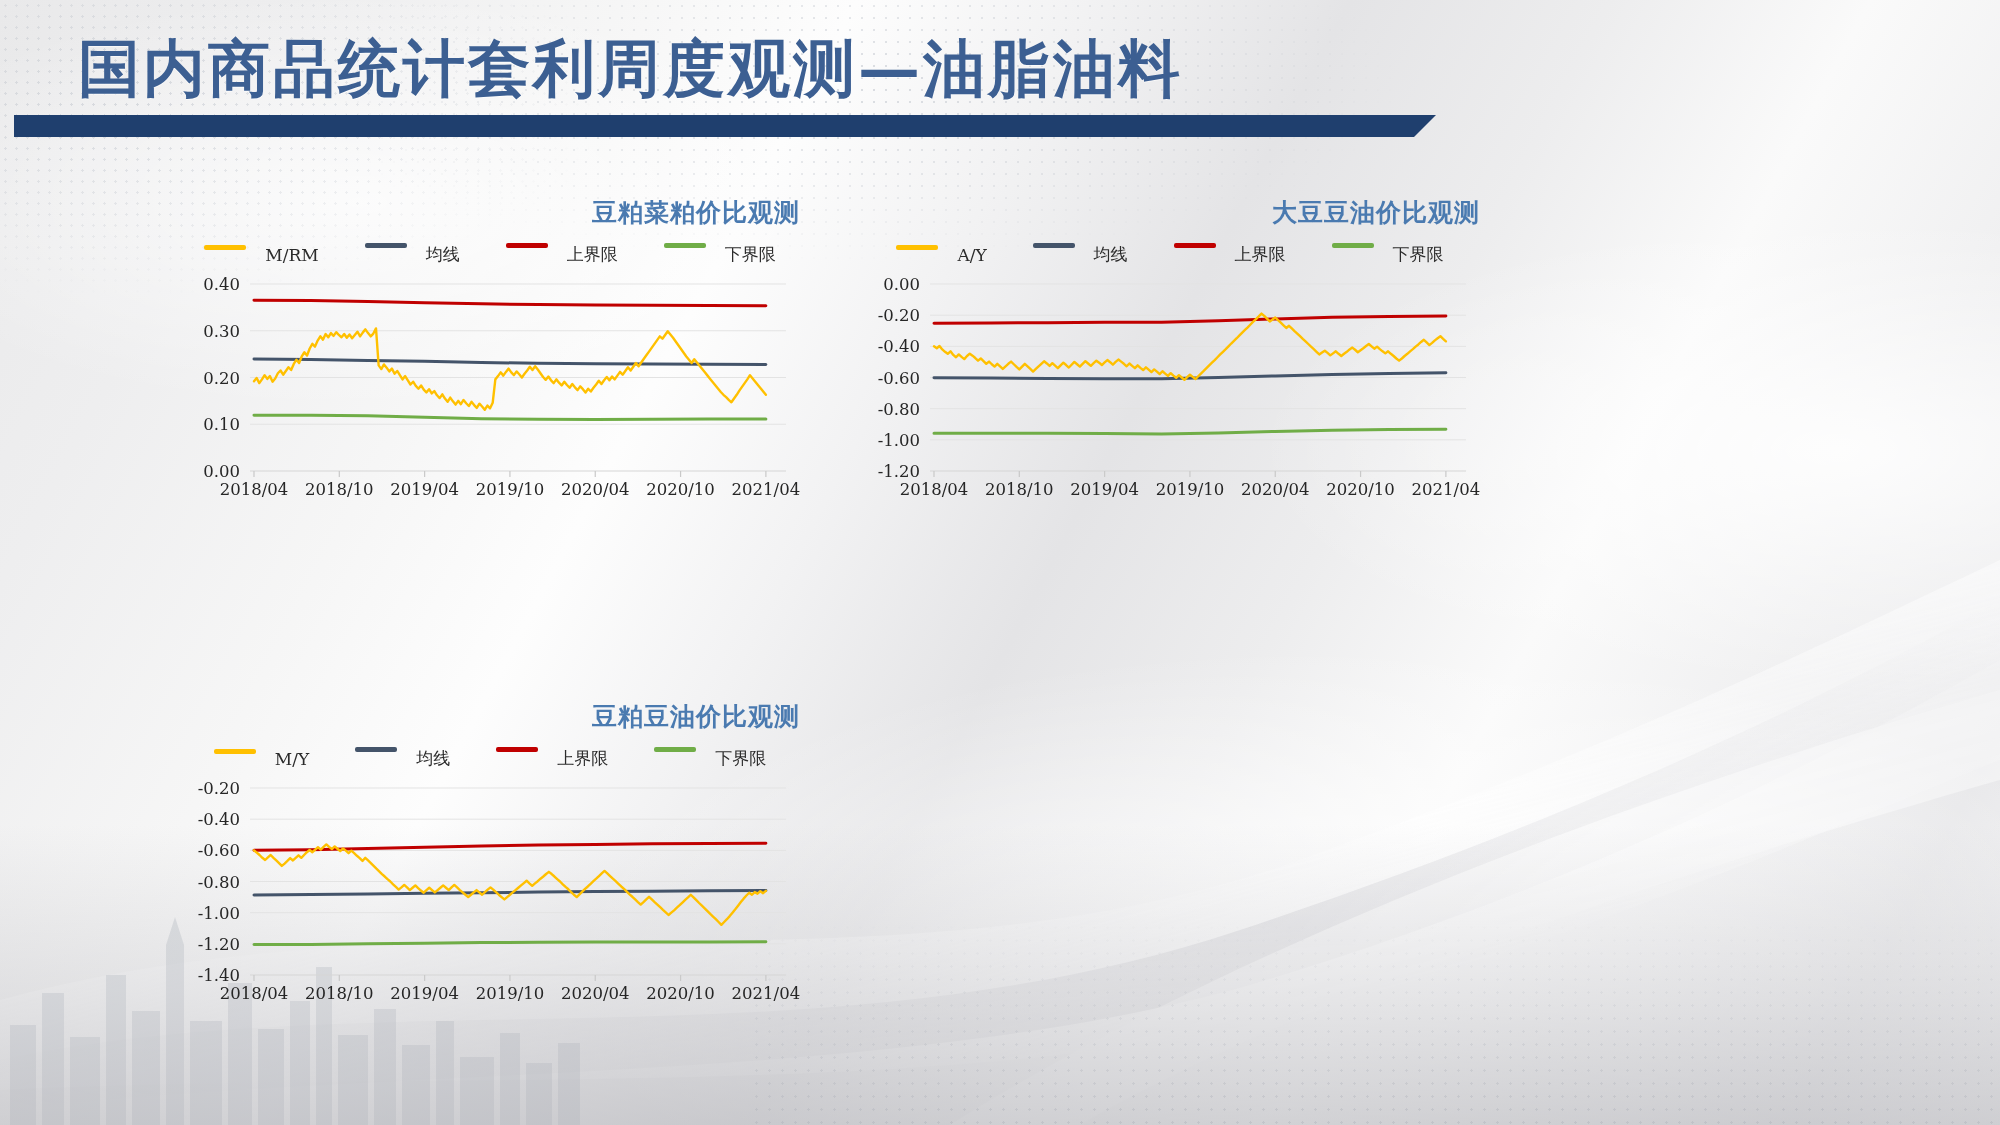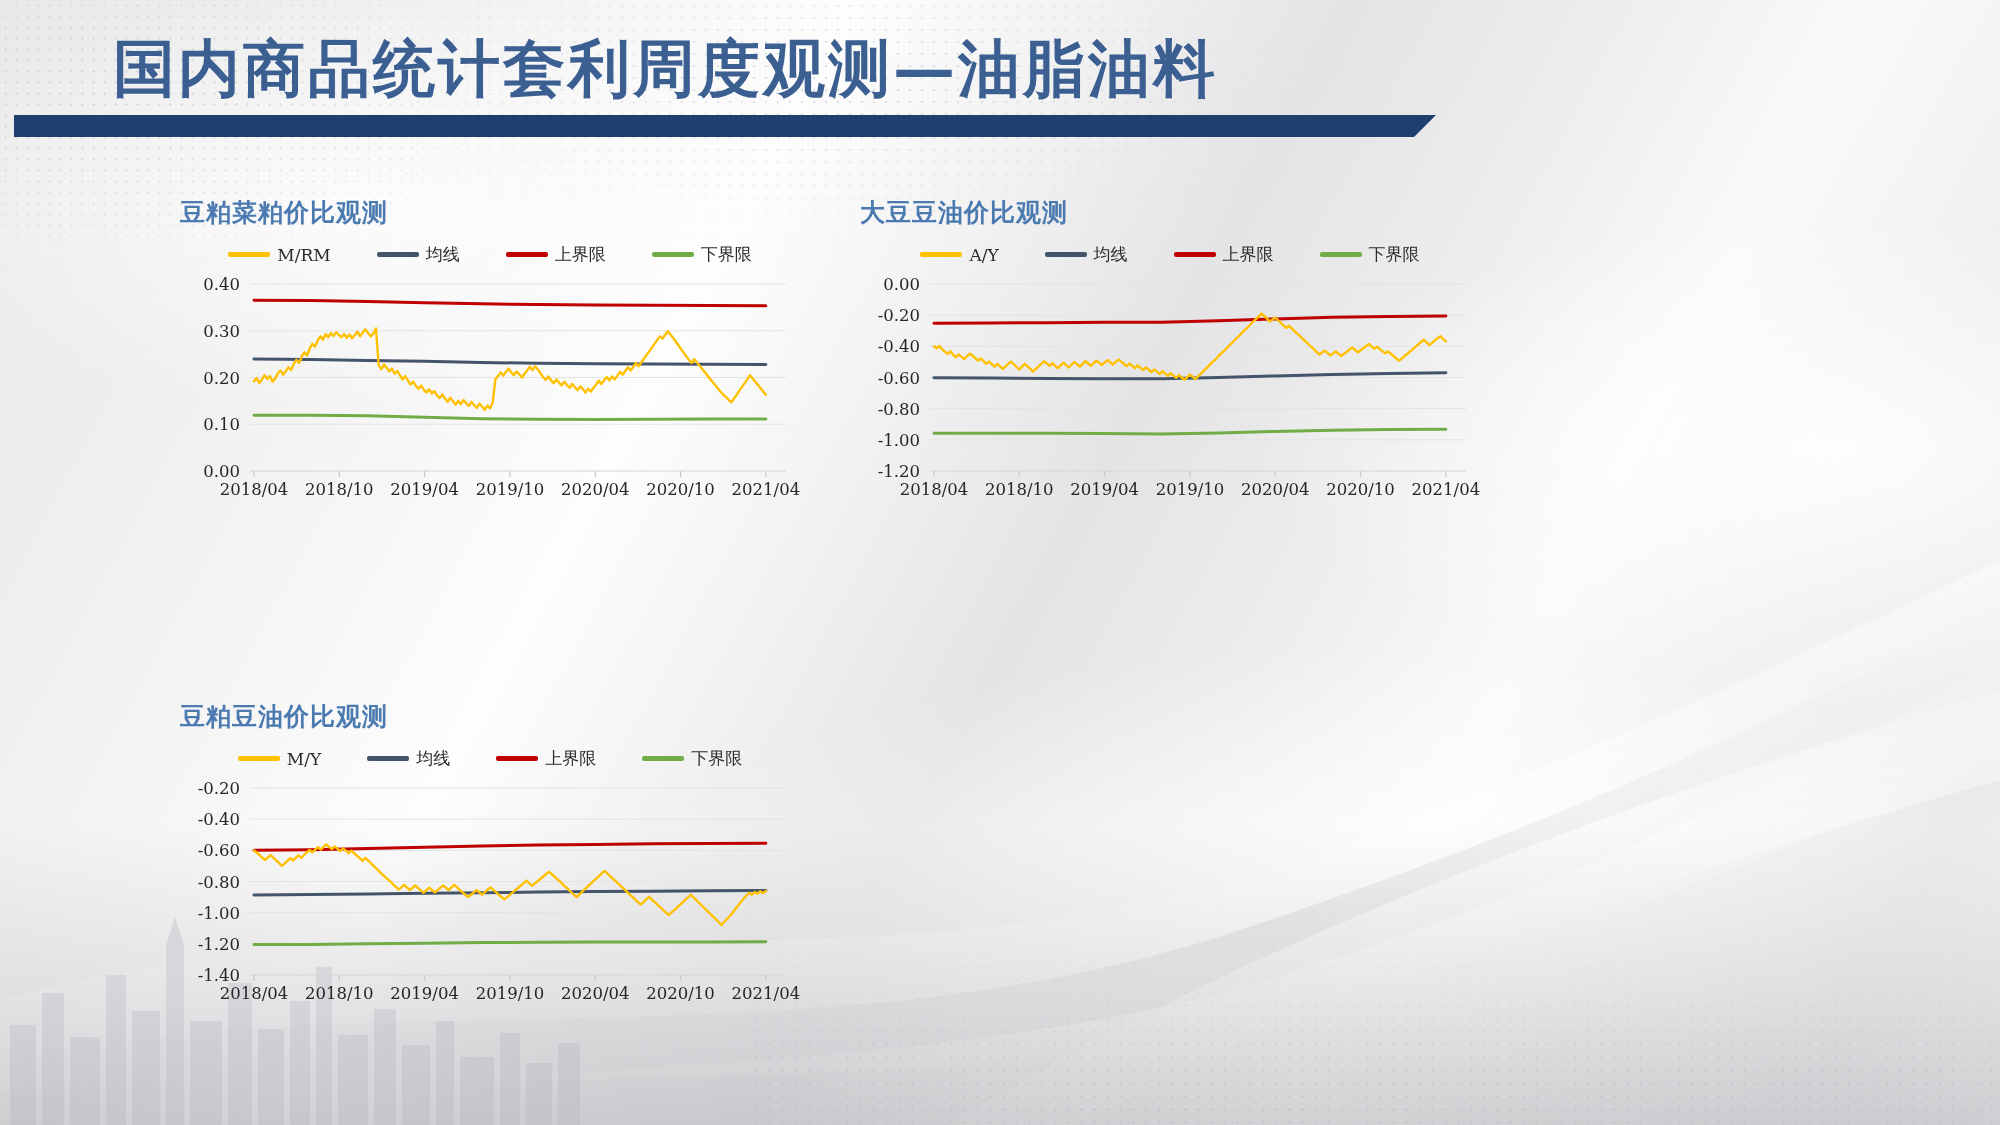--- a/index.html
+++ b/index.html
@@ -60,21 +60,21 @@
   .skyline { position:absolute; left:0; bottom:0; width:620px; height:300px; opacity:.30; }
 
   
   #title-block { position:absolute; left:0; top:36px; z-index:5; width:1430px; }
   .title-text {
     font-family:"DejaVu Serif", serif;
     font-size:62px;
     font-weight:700;
     color:#3c5f92;
     letter-spacing:3px;
-    padding-left:113px;
+    padding-left:78px;
     line-height:1.08;
     text-shadow:0 1px 0 rgba(255,255,255,.6);
     white-space:nowrap;
   }
   .title-bar-wrap { position:relative; margin-top:12px; height:24px; }
   .title-bar {
     position:absolute; left:14px; top:0;
     width:1400px; height:22px;
     background:#1f3f6e;
   }
@@ -82,28 +82,28 @@
     content:""; position:absolute; right:-22px; top:0;
     border-top:22px solid #1f3f6e;
     border-right:22px solid transparent;
   }
 
   
   .chart { position:absolute; z-index:4; }
   .chart-title {
     font-family:"DejaVu Serif", serif;
     font-size:25px; font-weight:700; color:#4a7ab0;
-    text-align:left; letter-spacing:1px;
+    text-align:right; letter-spacing:1px;
     white-space:nowrap;
   }
   .legend {
     display:flex; justify-content:center; align-items:center;
     gap:46px; margin-top:14px;
   }
-  .legend-item { display:flex; align-items:center; gap:7px; white-space:nowrap; }
+  .legend-item { display:flex; align-items:flex-start; gap:19px; white-space:nowrap; }
   .legend-swatch { display:block; width:42px; height:5px; border-radius:2px; }
   .legend-label {
     font-family:"DejaVu Serif", serif;
     font-size:17px; color:#2b2b2b;
   }
   .plot-wrap { position:relative; margin-top:10px; }
   .plot-wrap svg { display:block; }
   .tick-text {
     font-family:"DejaVu Serif", serif;
     font-size:16.5px;

